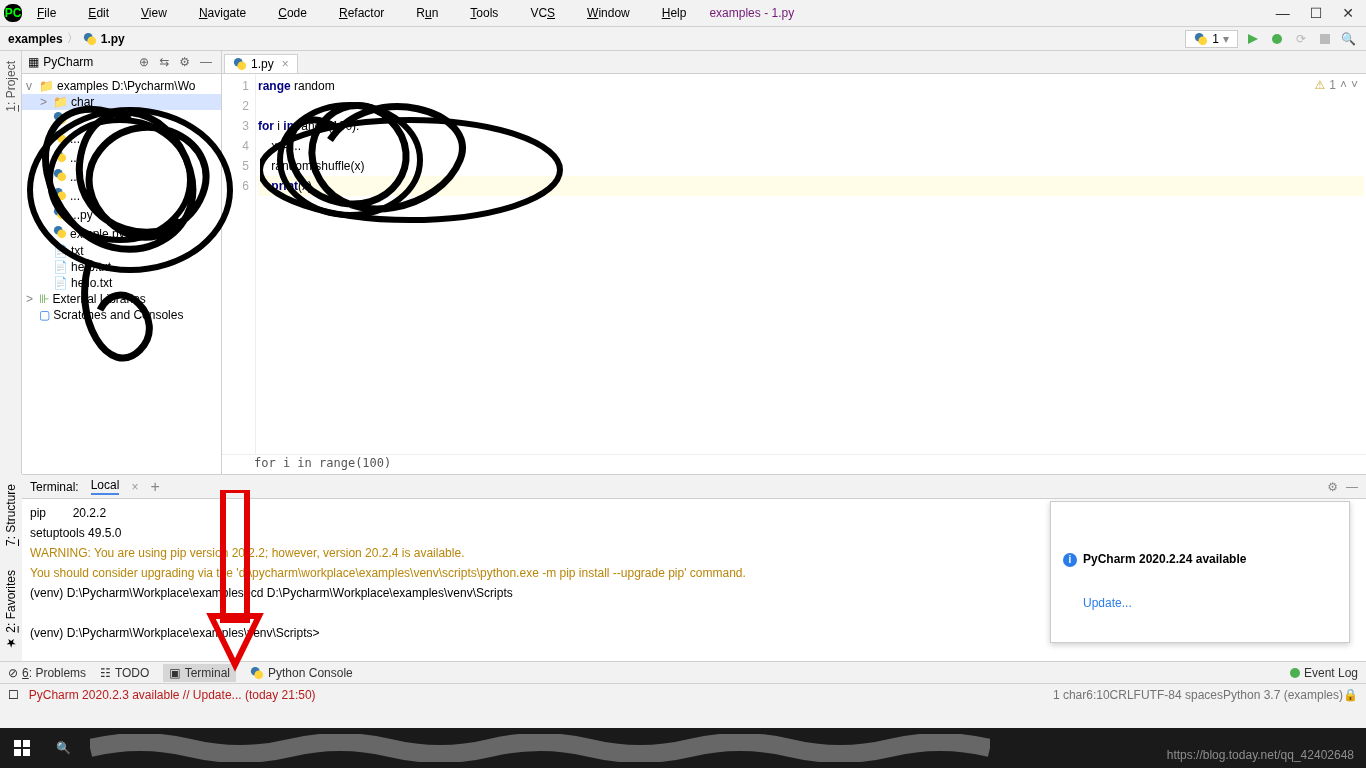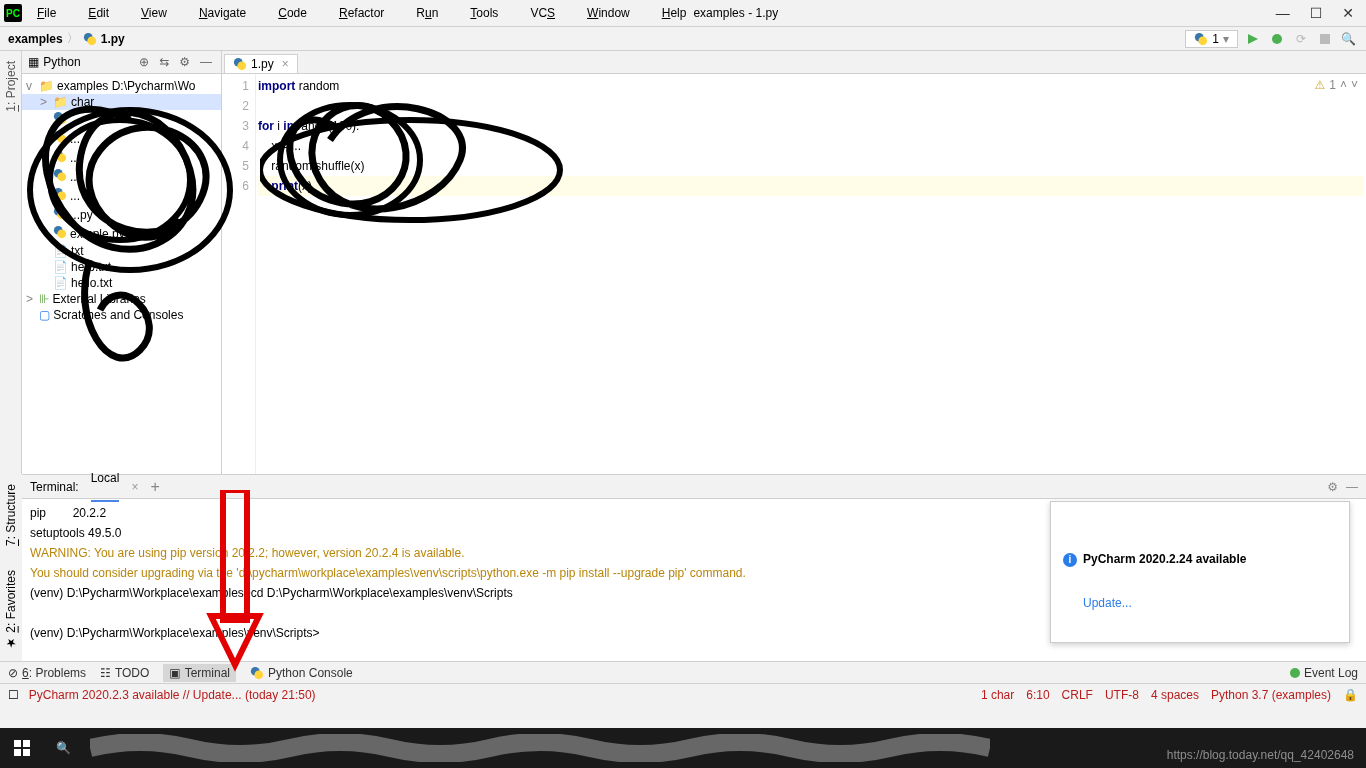--- a/index.html
+++ b/index.html
@@ -1,22 +1,22 @@
 <!DOCTYPE html>
 <html><head>
 <meta charset="utf-8">
 <style>
 * { margin:0; padding:0; box-sizing:border-box; font-family:"Segoe UI",Arial,sans-serif; font-size:12px; }
 body { width:1366px; height:768px; background:#f2f2f2; position:relative; overflow:hidden; }
 .titlebar { height:27px; background:#f2f2f2; display:flex; align-items:center; padding:0 4px; border-bottom:1px solid #d0d0d0; }
-.titlebar .app-icon { width:18px; height:18px; background:#000; color:#0f0; font-size:10px; display:flex; align-items:center; justify-content:center; border-radius:2px; margin-right:8px; font-weight:bold; }
+.titlebar .app-icon { width:18px; height:18px; background:#000; color:#0f0; font-size:12px; display:flex; align-items:center; justify-content:center; border-radius:8px; margin-right:8px; font-weight:bold; }
 .menubar { display:flex; gap:18px; }
 .menubar span { padding:2px 7px; cursor:pointer; }
 .menubar span u { text-decoration:underline; }
-.title-text { color:#000000; }
+.title-text { margin-left:16px; color:#701a75; }
 .win-controls { margin-left:auto; display:flex; gap:20px; padding-right:8px; }
 .win-controls span { font-size:14px; cursor:pointer; color:#333; }
 .nav-row { height:24px; background:#f2f2f2; display:flex; align-items:center; padding:0 8px; border-bottom:1px solid #d0d0d0; }
 .breadcrumb { display:flex; align-items:center; gap:4px; font-weight:bold; }
 .breadcrumb .sep { color:#999; font-weight:normal; }
 .nav-right { margin-left:auto; display:flex; align-items:center; gap:6px; }
 .run-config { border:1px solid #ccc; padding:1px 8px; display:flex; align-items:center; gap:4px; background:#fff; }
 .run-config .chev { color:#888; }
 .tool-icon { width:18px; height:18px; display:flex; align-items:center; justify-content:center; cursor:pointer; }
 .main { display:flex; height:423px; }
@@ -38,36 +38,36 @@
 .tab .close { color:#999; cursor:pointer; margin-left:4px; }
 .code-area { flex:1; display:flex; font-family:Consolas,monospace; font-size:13px; position:relative; }
 .gutter { width:34px; background:#fff; border-right:1px solid #eee; text-align:right; padding:2px 6px; color:#aaa; line-height:20px; }
 .code { flex:1; padding:2px 2px; line-height:20px; white-space:pre; }
 .code .kw { color:#000080; font-weight:bold; } .code .hl { background:#fffde7; display:block; }
 .code-status { position:absolute; top:4px; right:8px; display:flex; align-items:center; gap:4px; color:#888; }
 .code-status .warn { color:#c9a227; }
 .breadcrumb-bottom { height:20px; border-top:1px solid #eee; padding:1px 32px; color:#555; font-family:Consolas,monospace; font-size:12px; }
 .terminal-panel { border-top:1px solid #d0d0d0; background:#fff; }
 .term-tabs { height:24px; background:#f2f2f2; border-bottom:1px solid #d0d0d0; display:flex; align-items:center; padding:0 8px; gap:12px; }
-.term-tabs .label { font-weight:normal; } .term-tabs .active { border-bottom:2px solid #4a86e8; padding-bottom:15px; }
+.term-tabs .label { font-weight:normal; } .term-tabs .active { border-bottom:2px solid #4a86e8; padding-bottom:1px; }
 .term-tabs .plus { color:#888; cursor:pointer; font-size:16px; }
 .term-tabs .tools { margin-left:auto; display:flex; gap:8px; color:#888; }
 .term-body { font-family:Consolas,monospace; font-size:13px; padding:4px 8px; line-height:19px; height:162px; white-space:pre; overflow:hidden; position:relative; }
 .term-body .warn { color:#b8860b; }
 .notif { position:absolute; right:16px; bottom:18px; width:300px; background:#fff; border:1px solid #ccc; box-shadow:0 2px 6px rgba(0,0,0,.2); padding:10px 12px; }
 .notif .hdr { display:flex; align-items:center; gap:6px; font-weight:bold; margin-bottom:6px; }
 .notif .hdr .info-icon { width:14px; height:14px; border-radius:50%; background:#2b7de9; color:#fff; display:flex; align-items:center; justify-content:center; font-size:10px; }
 .notif a { color:#2b7de9; text-decoration:none; cursor:pointer; }
 .bottom-tools { height:22px; background:#f2f2f2; border-top:1px solid #d0d0d0; display:flex; align-items:center; padding:0 8px; gap:14px; }
 .bottom-tools .item { display:flex; align-items:center; gap:4px; cursor:pointer; color:#333; }
 .bottom-tools .item u { text-decoration:underline; }
 .bottom-tools .active { background:#d6d6d6; padding:2px 6px; }
 .bottom-tools .right { margin-left:auto; display:flex; align-items:center; gap:4px; }
 .statusbar { height:22px; background:#f2f2f2; border-top:1px solid #d0d0d0; display:flex; align-items:center; padding:0 8px; gap:10px; }
-.statusbar .msg { color:#b91c1c; } .statusbar .right { margin-left:auto; display:flex; gap:12px; color:#b91c1c;justify-content:space-between; }
+.statusbar .msg { color:#b91c1c; } .statusbar .right { margin-left:auto; display:flex; color:#737373;justify-content:space-between; }
 .taskbar { height:40px; background:#1a1a1a; position:absolute; bottom:0; left:0; right:0; display:flex; align-items:center; padding:0 6px; gap:10px; }
 .taskbar .tb { width:32px; height:32px; display:flex; align-items:center; justify-content:center; color:#fff; cursor:pointer; }
 .taskbar .watermark { position:absolute; right:12px; bottom:6px; color:#aaa; font-size:12px; opacity:.8; }
 .scribble { position:absolute; pointer-events:none; }
 .py-svg { width:14px; height:14px; }
 .arrow { position:absolute; pointer-events:none; }
 .folder-icon { color:#b28b4b; }
 svg.taskgrey { filter:grayscale(.3); }
 </style>
 </head>
@@ -135,21 +135,21 @@
   </div>
 </div>
 
 <div class="main">
   <div class="left-gutter">
     <div class="vert"><u>1</u>: Project</div>
   </div>
   <div class="project-panel">
     <div class="panel-header">
       <span>▦</span>
-      <span class="title">Python</span>
+      <span class="title">PyCharm</span>
       <span class="tool">⊕</span>
       <span class="tool">⇆</span>
       <span class="tool">⚙</span>
       <span class="tool">—</span>
     </div>
     <div class="tree" id="tree">
         <div class="node indent0">
           <span class="exp">v</span>
           <span class="folder-icon">📁</span>
           <span>examples D:\Pycharm\Wo</span>
@@ -255,33 +255,34 @@
     </div>
     <div class="code-area">
       <div class="gutter" id="gutter">
           <div>1</div>
           <div>2</div>
           <div>3</div>
           <div>4</div>
           <div>5</div>
           <div>6</div>
         </div>
-      <div class="code"><span class="kw">import</span> random
+      <div class="code"><span class="kw">range</span> random
 
 <span class="kw">for</span> i <span class="kw">in</span> range(100):
     x = ...
     random.shuffle(x)
 <span class="hl">    <span class="kw">print</span>(x)</span></div>
       <div class="code-status">
         <span class="warn">⚠</span>
         <span>1</span>
         <span>˄</span>
         <span>˅</span>
       </div>
     </div>
+    <div class="breadcrumb-bottom">for i in range(100)</div>
   </div>
 </div>
 
 <div style="position:absolute; left:0; top:480px; width:22px; display:flex; flex-direction:column; align-items:center; gap:16px; background:#f2f2f2;">
   <div class="vert" style="writing-mode:vertical-rl;transform:rotate(180deg);padding:4px 0;"><u>7</u>: Structure</div>
   <div class="vert" style="writing-mode:vertical-rl;transform:rotate(180deg);padding:4px 0;">★ <u>2</u>: Favorites</div>
 </div>
 
 <div class="terminal-panel" style="margin-left:22px;">
   <div class="term-tabs">

